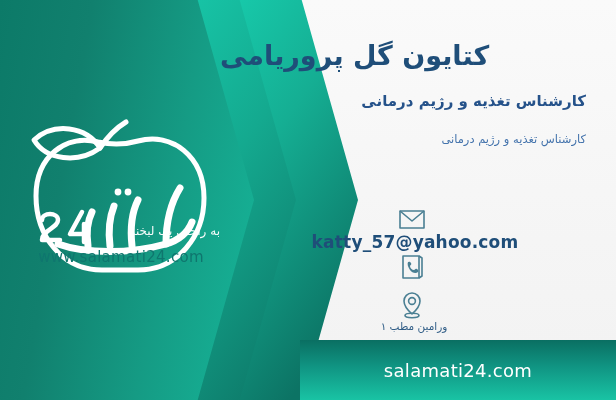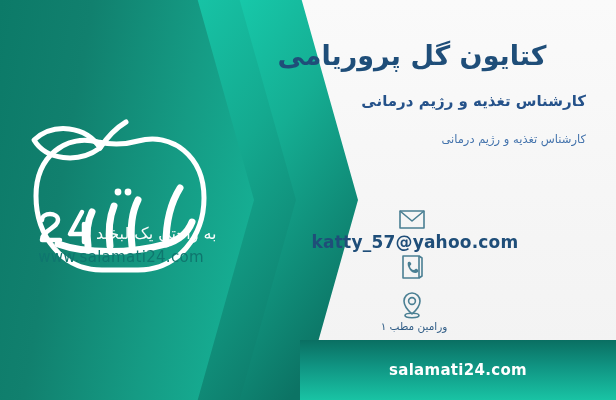--- a/index.html
+++ b/index.html
@@ -69,49 +69,49 @@
     font-size: 15px;
     letter-spacing: .3px;
     font-family: "DejaVu Sans", "Liberation Sans", sans-serif;
   }
 
   .logo-tagline {
     position: absolute;
     left: 96px;
     top: 224px;
     width: 124px;
-    text-align: left;
+    text-align: right;
     color: #ffffff;
-    font-size: 16px;
+    font-size: 12px;
     direction: rtl;
     letter-spacing: 1px;
     opacity: .97;
   }
 
   
   .content {
     position: absolute;
     right: 24px;
     top: 0;
     width: 360px;
     height: 330px;
     direction: rtl;
     text-align: right;
   }
 
   .name {
     position: absolute;
-    right: 4px;
+    right: 20px;
     top: 40px;
     width: 352px;
     color: #1f4e79;
     font-size: 27px;
     font-weight: bold;
     direction: rtl;
-    text-align: center;
+    text-align: left;
     white-space: nowrap;
   }
 
   .role-1 {
     position: absolute;
     right: 6px;
     top: 92px;
     width: 352px;
     color: #25528a;
     font-size: 15px;
@@ -192,22 +192,22 @@
     bottom: 0;
     width: 316px;
     height: 60px;
     background: linear-gradient(180deg, #0a6f62 0%, #109583 45%, #19c3a4 100%);
     display: flex;
     align-items: center;
     justify-content: center;
   }
   .bottom-bar-text {
     color: #ffffff;
-    font-size: 15px;
-    font-weight: bold;
+    font-size: 18px;
+    font-weight: normal;
     letter-spacing: .3px;
   }
 </style>
 </head>
 <body>
 
 <div class="card">
 
   <div class="bg-light"></div>
 

